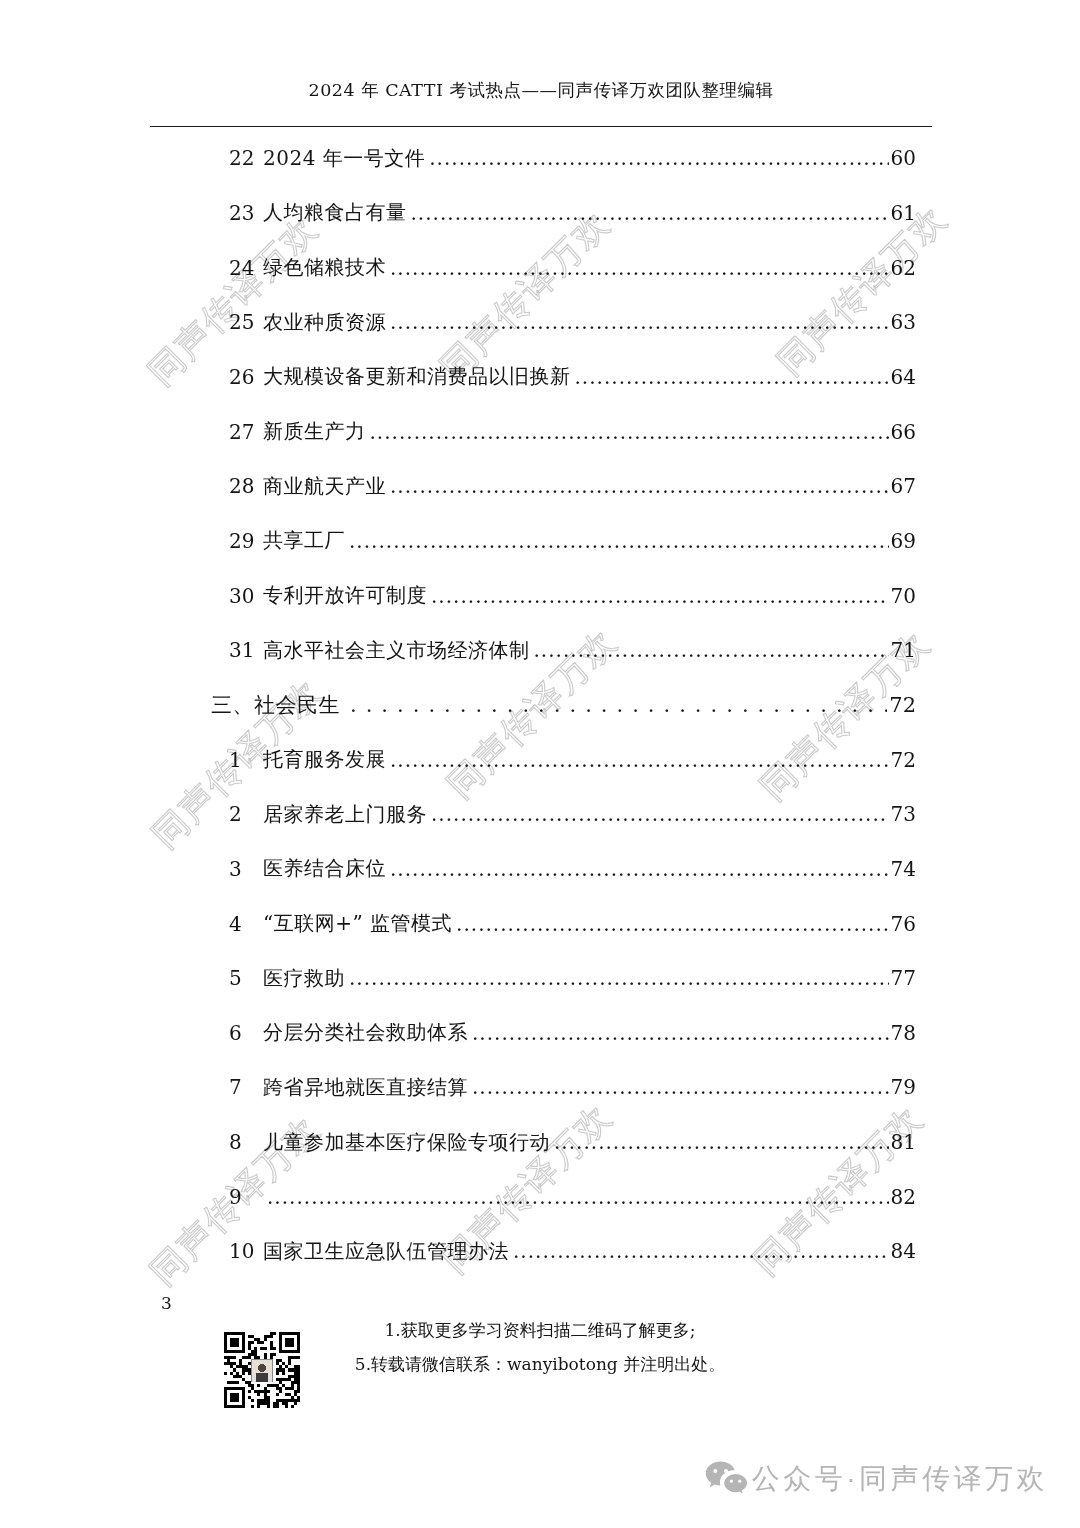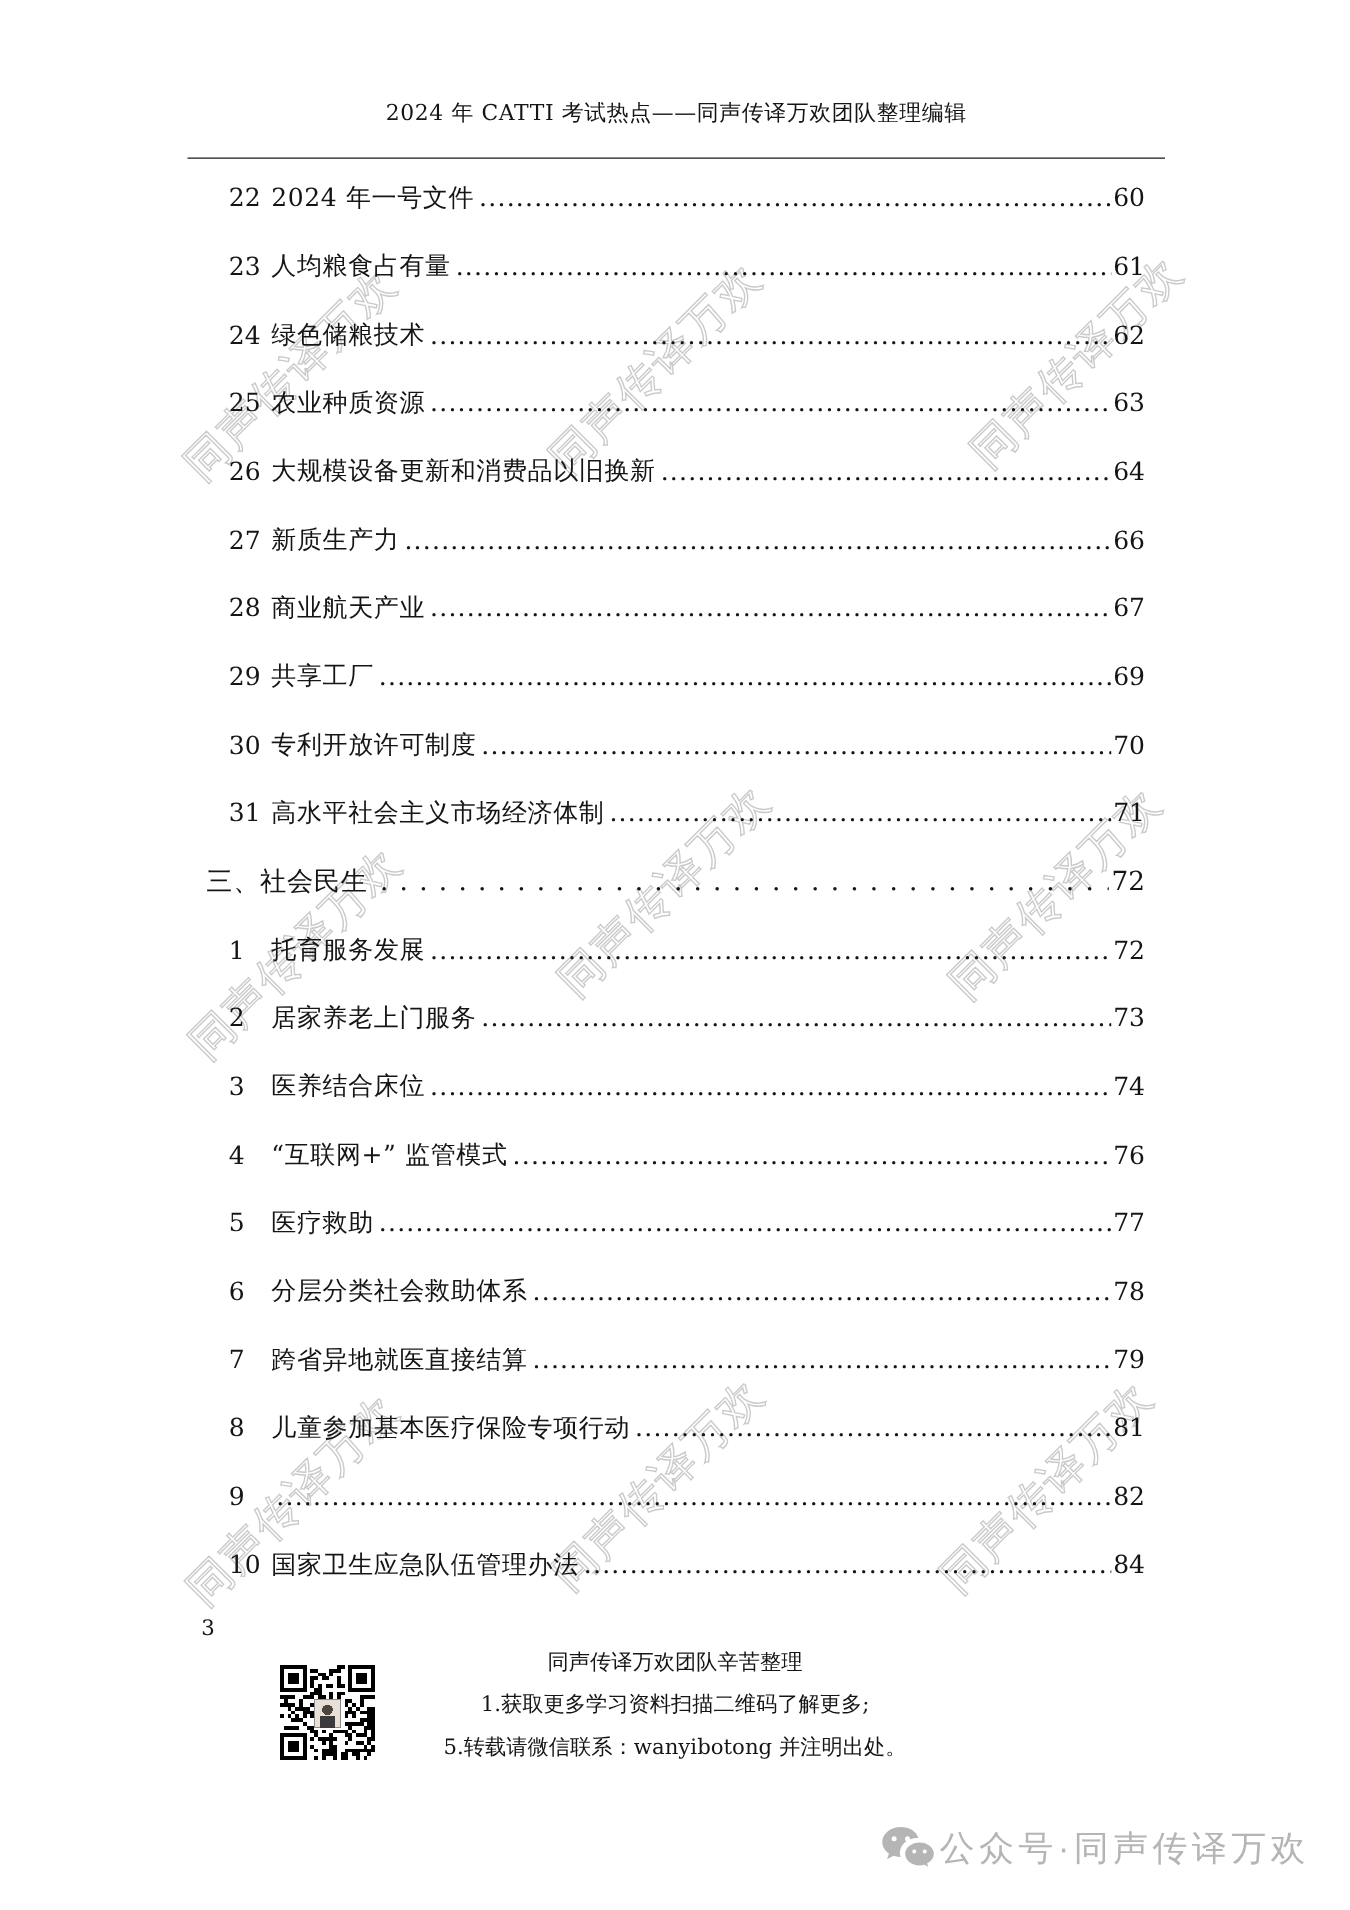--- a/index.html
+++ b/index.html
@@ -21,21 +21,21 @@
     .wm{color:rgba(255,255,255,0.06);-webkit-text-stroke:1.1px rgba(158,158,158,0.55);}
   }
   
   .hdr{
     position:absolute;left:150px;right:148px;top:78px;
     text-align:center;font-size:17.5px;letter-spacing:0.5px;
     padding-bottom:24px;border-bottom:1.6px solid #1a1a1a;
   }
   
   .toc{position:absolute;left:165px;right:164px;top:131px;display:flex;flex-direction:column;}
-  .row{display:flex;align-items:center;height:54.66px;font-size:20px;padding-left:18px;}
+  .row{display:flex;align-items:center;height:54.66px;font-size:20px;padding-left:18px;margin-left:46px;}
   .row .num{flex:none;width:34px;}
   .row .title{flex:none;white-space:nowrap;letter-spacing:0.5px;}
   .row .dots{flex:1 1 auto;overflow:hidden;white-space:nowrap;margin:0 2px 0 4px;letter-spacing:1px;}
   .row .pg{flex:none;}
   .row--section{padding-left:0;font-size:21px;text-align:center;}
   .row--section .dots{letter-spacing:9px;margin-left:10px;}
   
   .pageno{position:absolute;left:161px;top:1293px;font-size:17px;}
   .qr{position:absolute;left:224px;top:1331px;width:76px;height:78px;shape-rendering:crispEdges;}
   .notes{position:absolute;left:150px;right:150px;top:1320px;text-align:center;font-size:17px;}
@@ -392,21 +392,20 @@
       <rect x="9" y="9" width="7" height="7.6" fill="#e7e0d6"></rect>
       <rect x="9" y="9" width="7" height="0.3" fill="#8a8a8a"></rect>
       <rect x="9" y="16.3" width="7" height="0.3" fill="#8a8a8a"></rect>
       <rect x="9" y="9" width="0.3" height="7.6" fill="#8a8a8a"></rect>
       <rect x="15.7" y="9" width="0.3" height="7.6" fill="#8a8a8a"></rect>
       <circle cx="12.5" cy="11.8" r="1.4" fill="#4d463f"></circle>
       <rect x="10.6" y="13.4" width="3.8" height="3.2" fill="#3b3b3e"></rect>
     </svg>
 
   <div class="notes">
-    <div class="nline">同声传译万欢团队辛苦整理</div>
     <div class="nline">1.获取更多学习资料扫描二维码了解更多;</div>
     <div class="nline">5.转载请微信联系：wanyibotong 并注明出处。</div>
   </div>
 
   <div class="brand">
     <svg width="47" height="38" viewBox="0 0 47 38">
       <path fill="#b5b5b5" d="M17.6 1.5C9.4 1.5 2.8 6.9 2.8 13.5c0 3.8 2.1 7.1 5.4 9.3l-1.6 4.6 5.2-2.8c1.6.5 3.3.9 5.1.9h.6c-.4-1.1-.6-2.2-.6-3.4 0-6.5 6.2-11.8 13.9-11.8h.9C30.3 5.2 24.5 1.5 17.6 1.5z"></path>
       <circle cx="12.3" cy="11" r="2" fill="#fff"></circle>
       <circle cx="23" cy="11" r="2" fill="#fff"></circle>
       <path fill="#b5b5b5" stroke="#ffffff" stroke-width="1.6" d="M44.8 23.1c0-5.5-5.5-10-12.2-10s-12.2 4.5-12.2 10 5.5 10 12.2 10c1.4 0 2.7-.2 3.9-.5l4.6 2.5-1.5-4.1c3.1-1.8 5.2-4.6 5.2-7.9z"></path>

